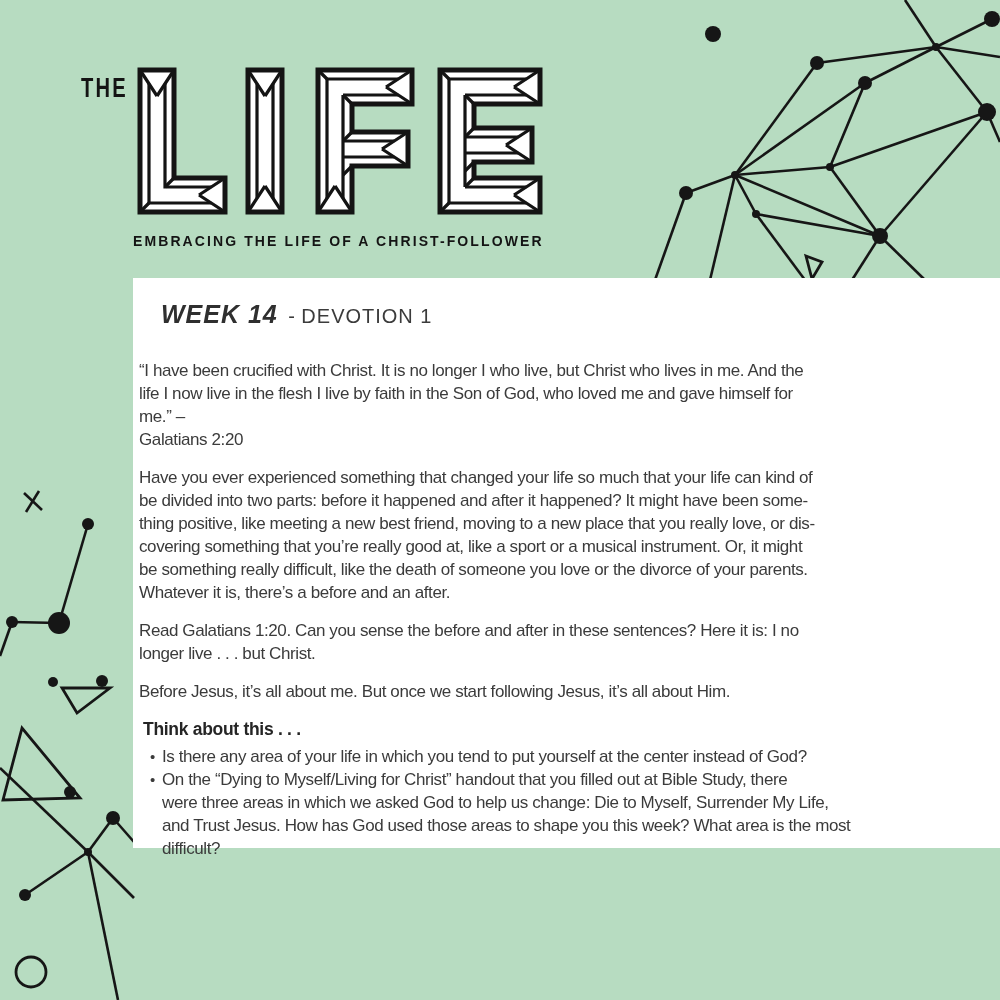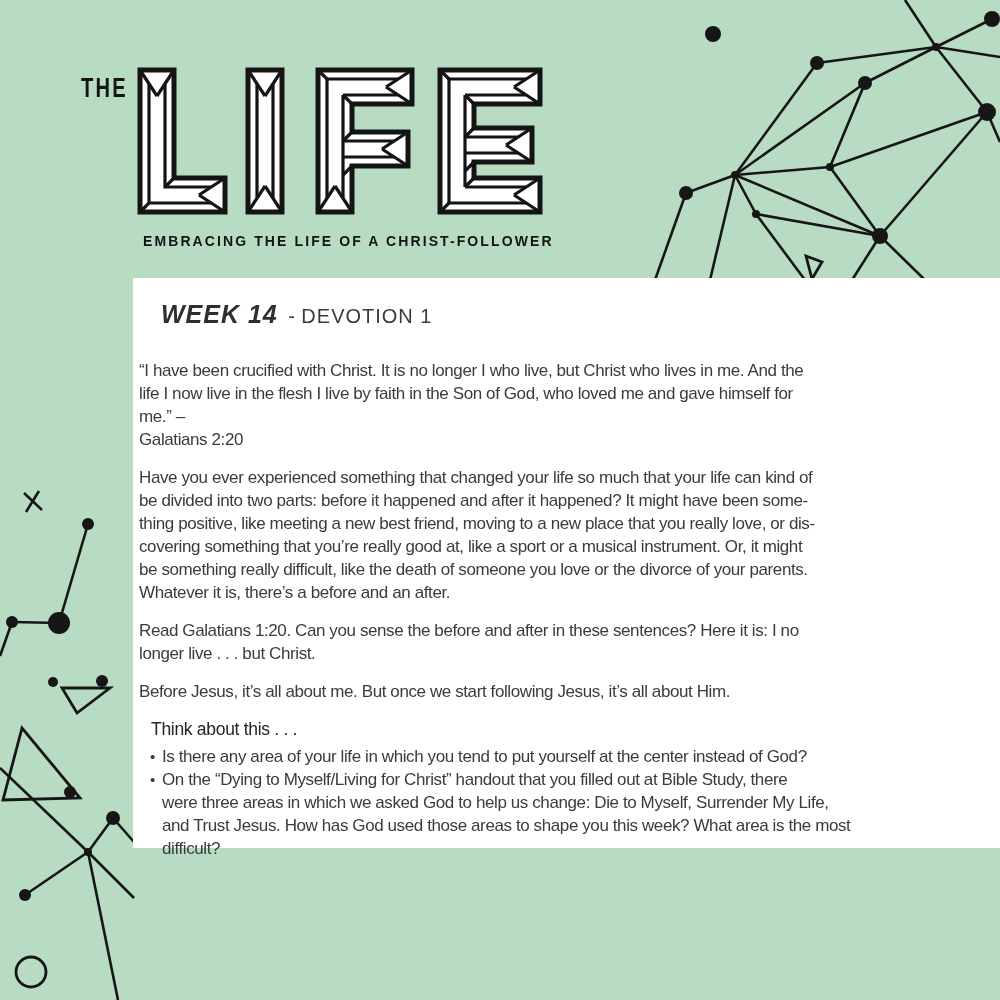--- a/index.html
+++ b/index.html
@@ -10,21 +10,21 @@
   }
   .decor{position:absolute;left:0;top:0;width:1000px;height:1000px;}
   
   .logo-the{
     position:absolute;left:81px;top:72px;
     font-size:28px;font-weight:800;letter-spacing:3px;color:#141414;
     transform:scaleX(0.72);transform-origin:left top;
   }
   .logo-word{position:absolute;left:140px;top:70px;overflow:visible;}
   .logo-tagline{
-    position:absolute;left:143px;top:233px;
+    position:absolute;left:133px;top:233px;
     font-size:14px;font-weight:700;letter-spacing:2.1px;color:#141414;
     white-space:nowrap;
   }
   
   .panel{
     position:absolute;left:133px;top:278px;width:867px;height:570px;
     background:#ffffff;box-sizing:border-box;
     padding:22px 0 0 6px;
   }
   .panel-inner{width:838px;color:#3b3b3b;}
@@ -34,22 +34,22 @@
     letter-spacing:1px;color:#2f2f2f;
   }
   .week-sep{font-size:20px;color:#3b3b3b;margin:0 2px 0 6px;}
   .devotion-label{font-size:20px;letter-spacing:1px;color:#3b3b3b;}
   .body-text{
     font-size:17px;line-height:23px;letter-spacing:-0.4px;
     white-space:pre-line;color:#3b3b3b;
   }
   p.para{margin:12px 0 15px 0;}
   .think-heading{
-    font-size:17.5px;font-weight:400;line-height:23px;letter-spacing:-0.3px;
-    color:#252525;margin:0 0 4px 12px;
+    font-size:17.5px;font-weight:700;line-height:23px;letter-spacing:-0.3px;
+    color:#252525;margin:0 0 4px 4px;
   }
   .bullet{display:flex;margin:0 0 0 11px;}
   .bullet-dot{
     width:12px;flex:0 0 12px;font-size:15px;line-height:23px;color:#3b3b3b;
   }
   .bullet-text{flex:1;}
   .outer-letter{fill:#ffffff;stroke:#141414;stroke-width:5;stroke-linejoin:miter;}
   .bevel{fill:none;stroke:#141414;stroke-width:3.2;}
   .net-line{stroke:#161616;stroke-width:2.6;fill:none;}
   .net-shape{stroke:#161616;stroke-width:2.8;fill:none;}

